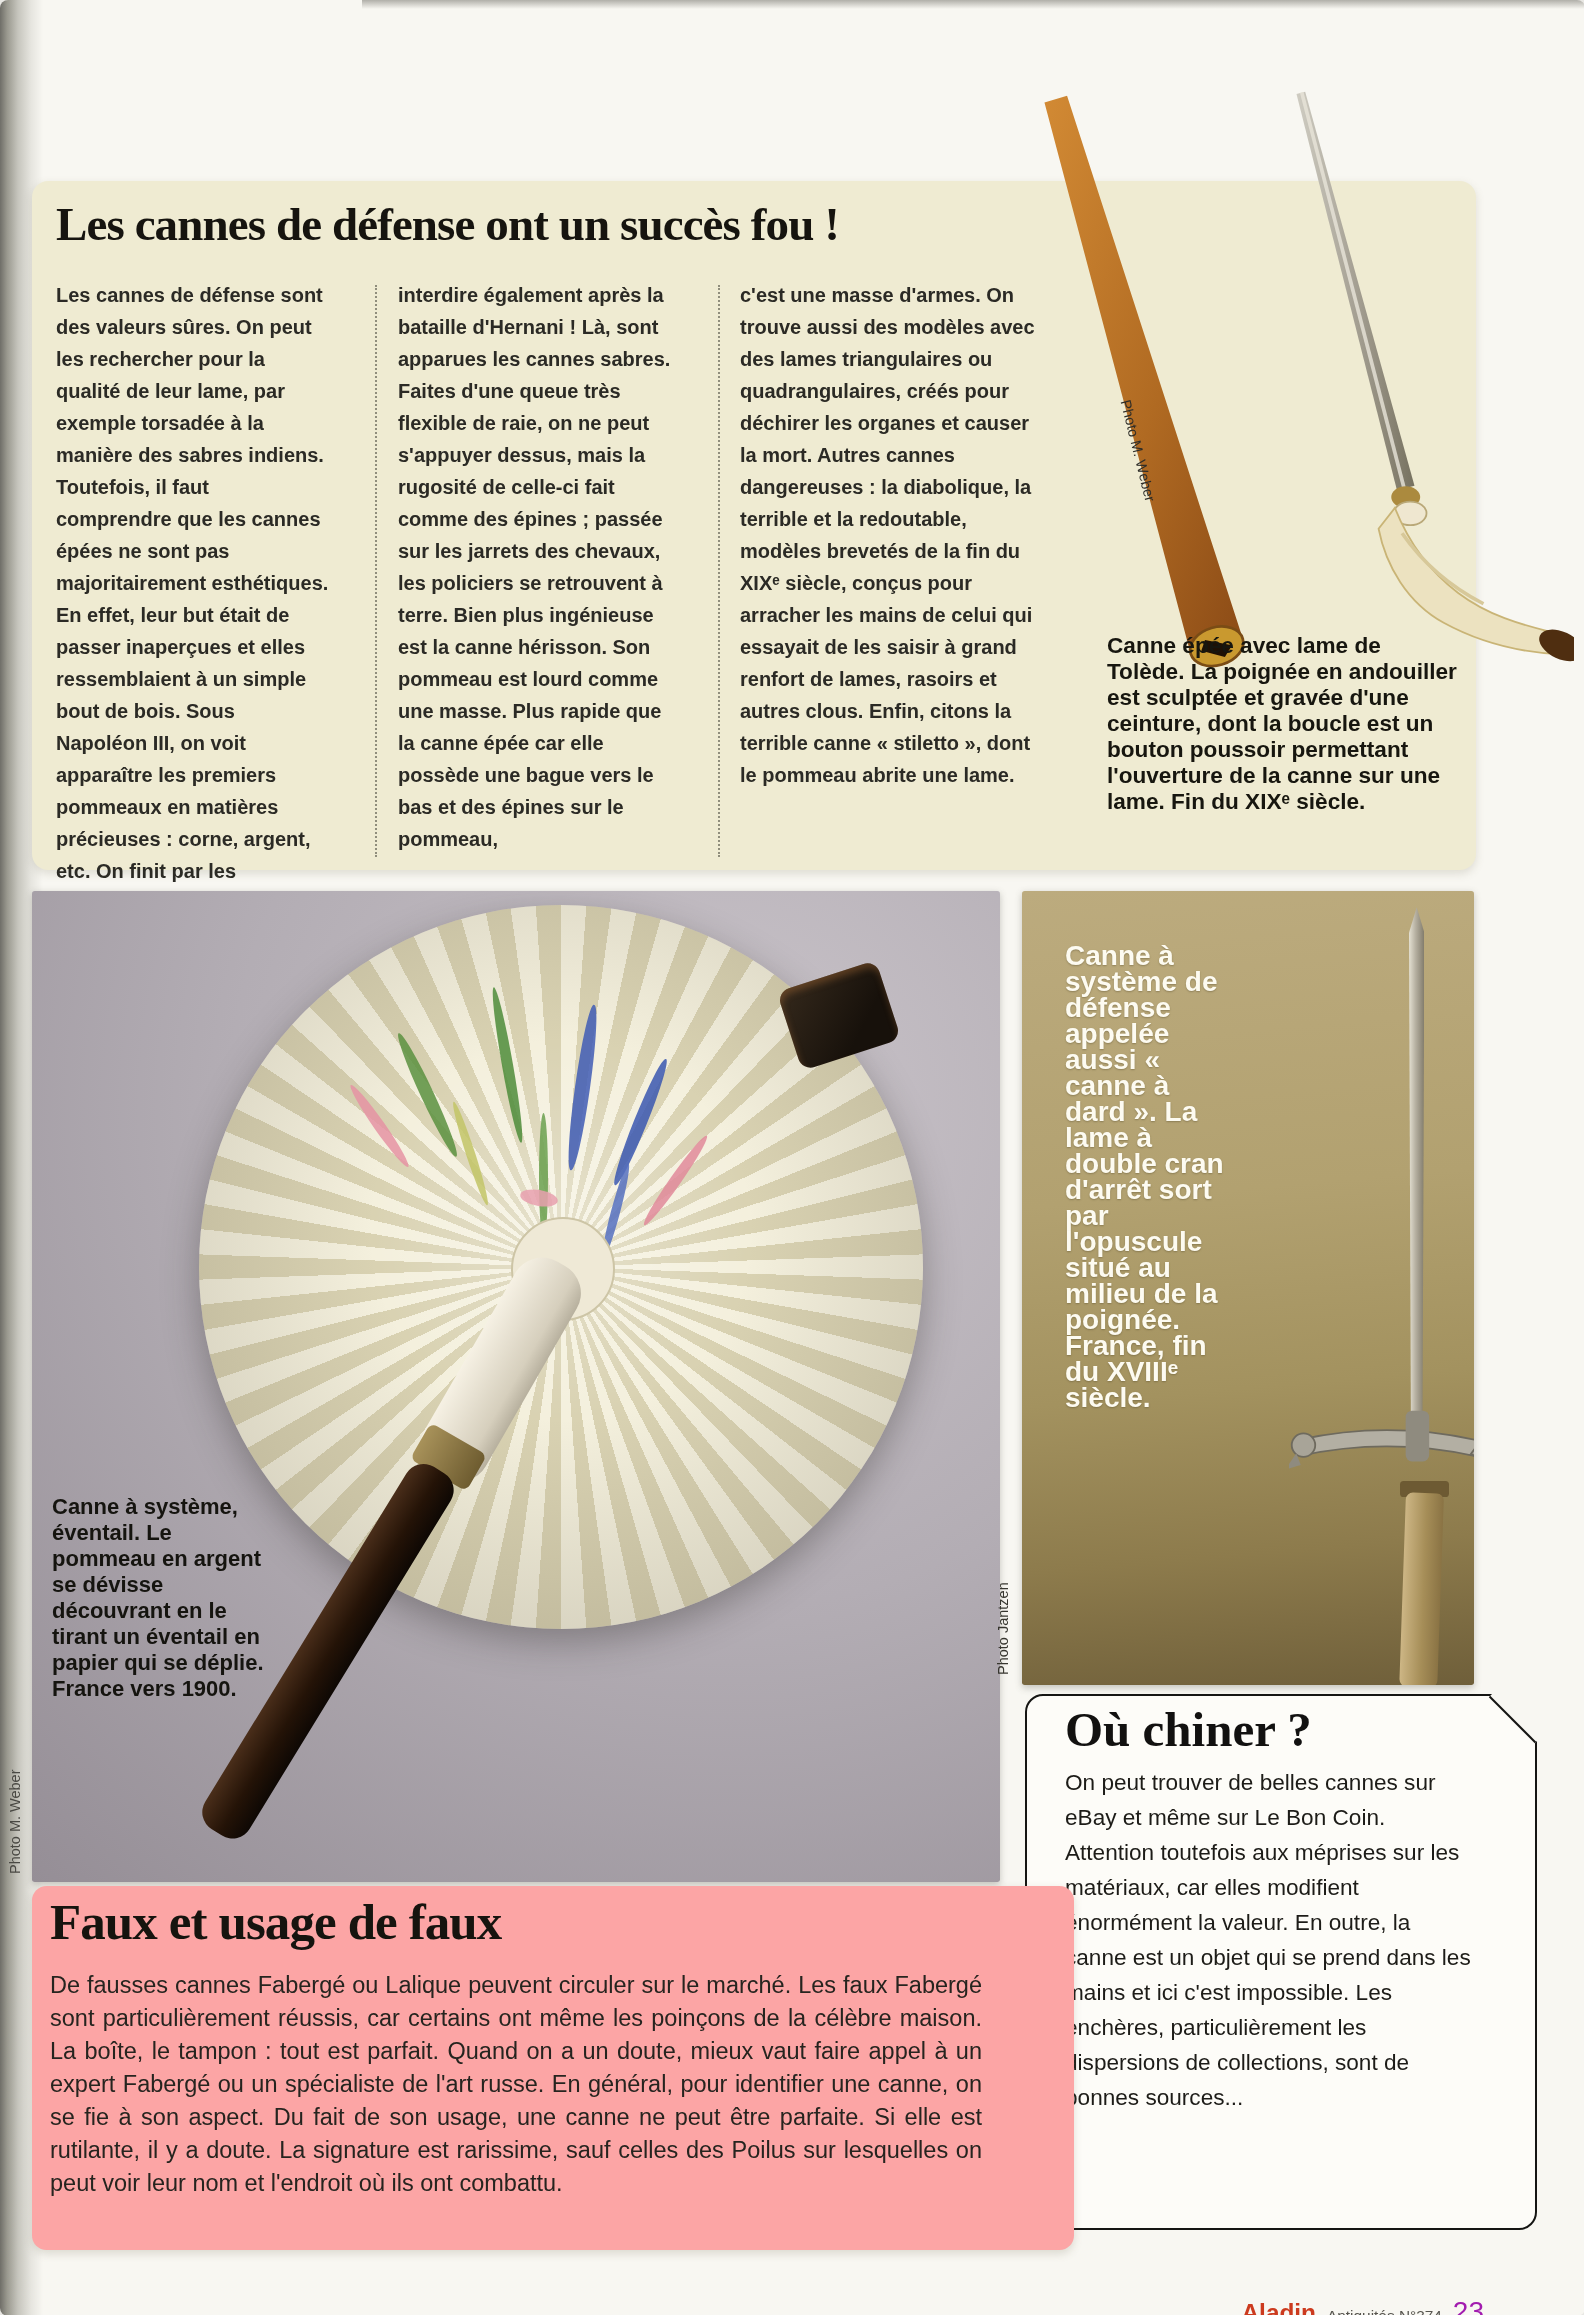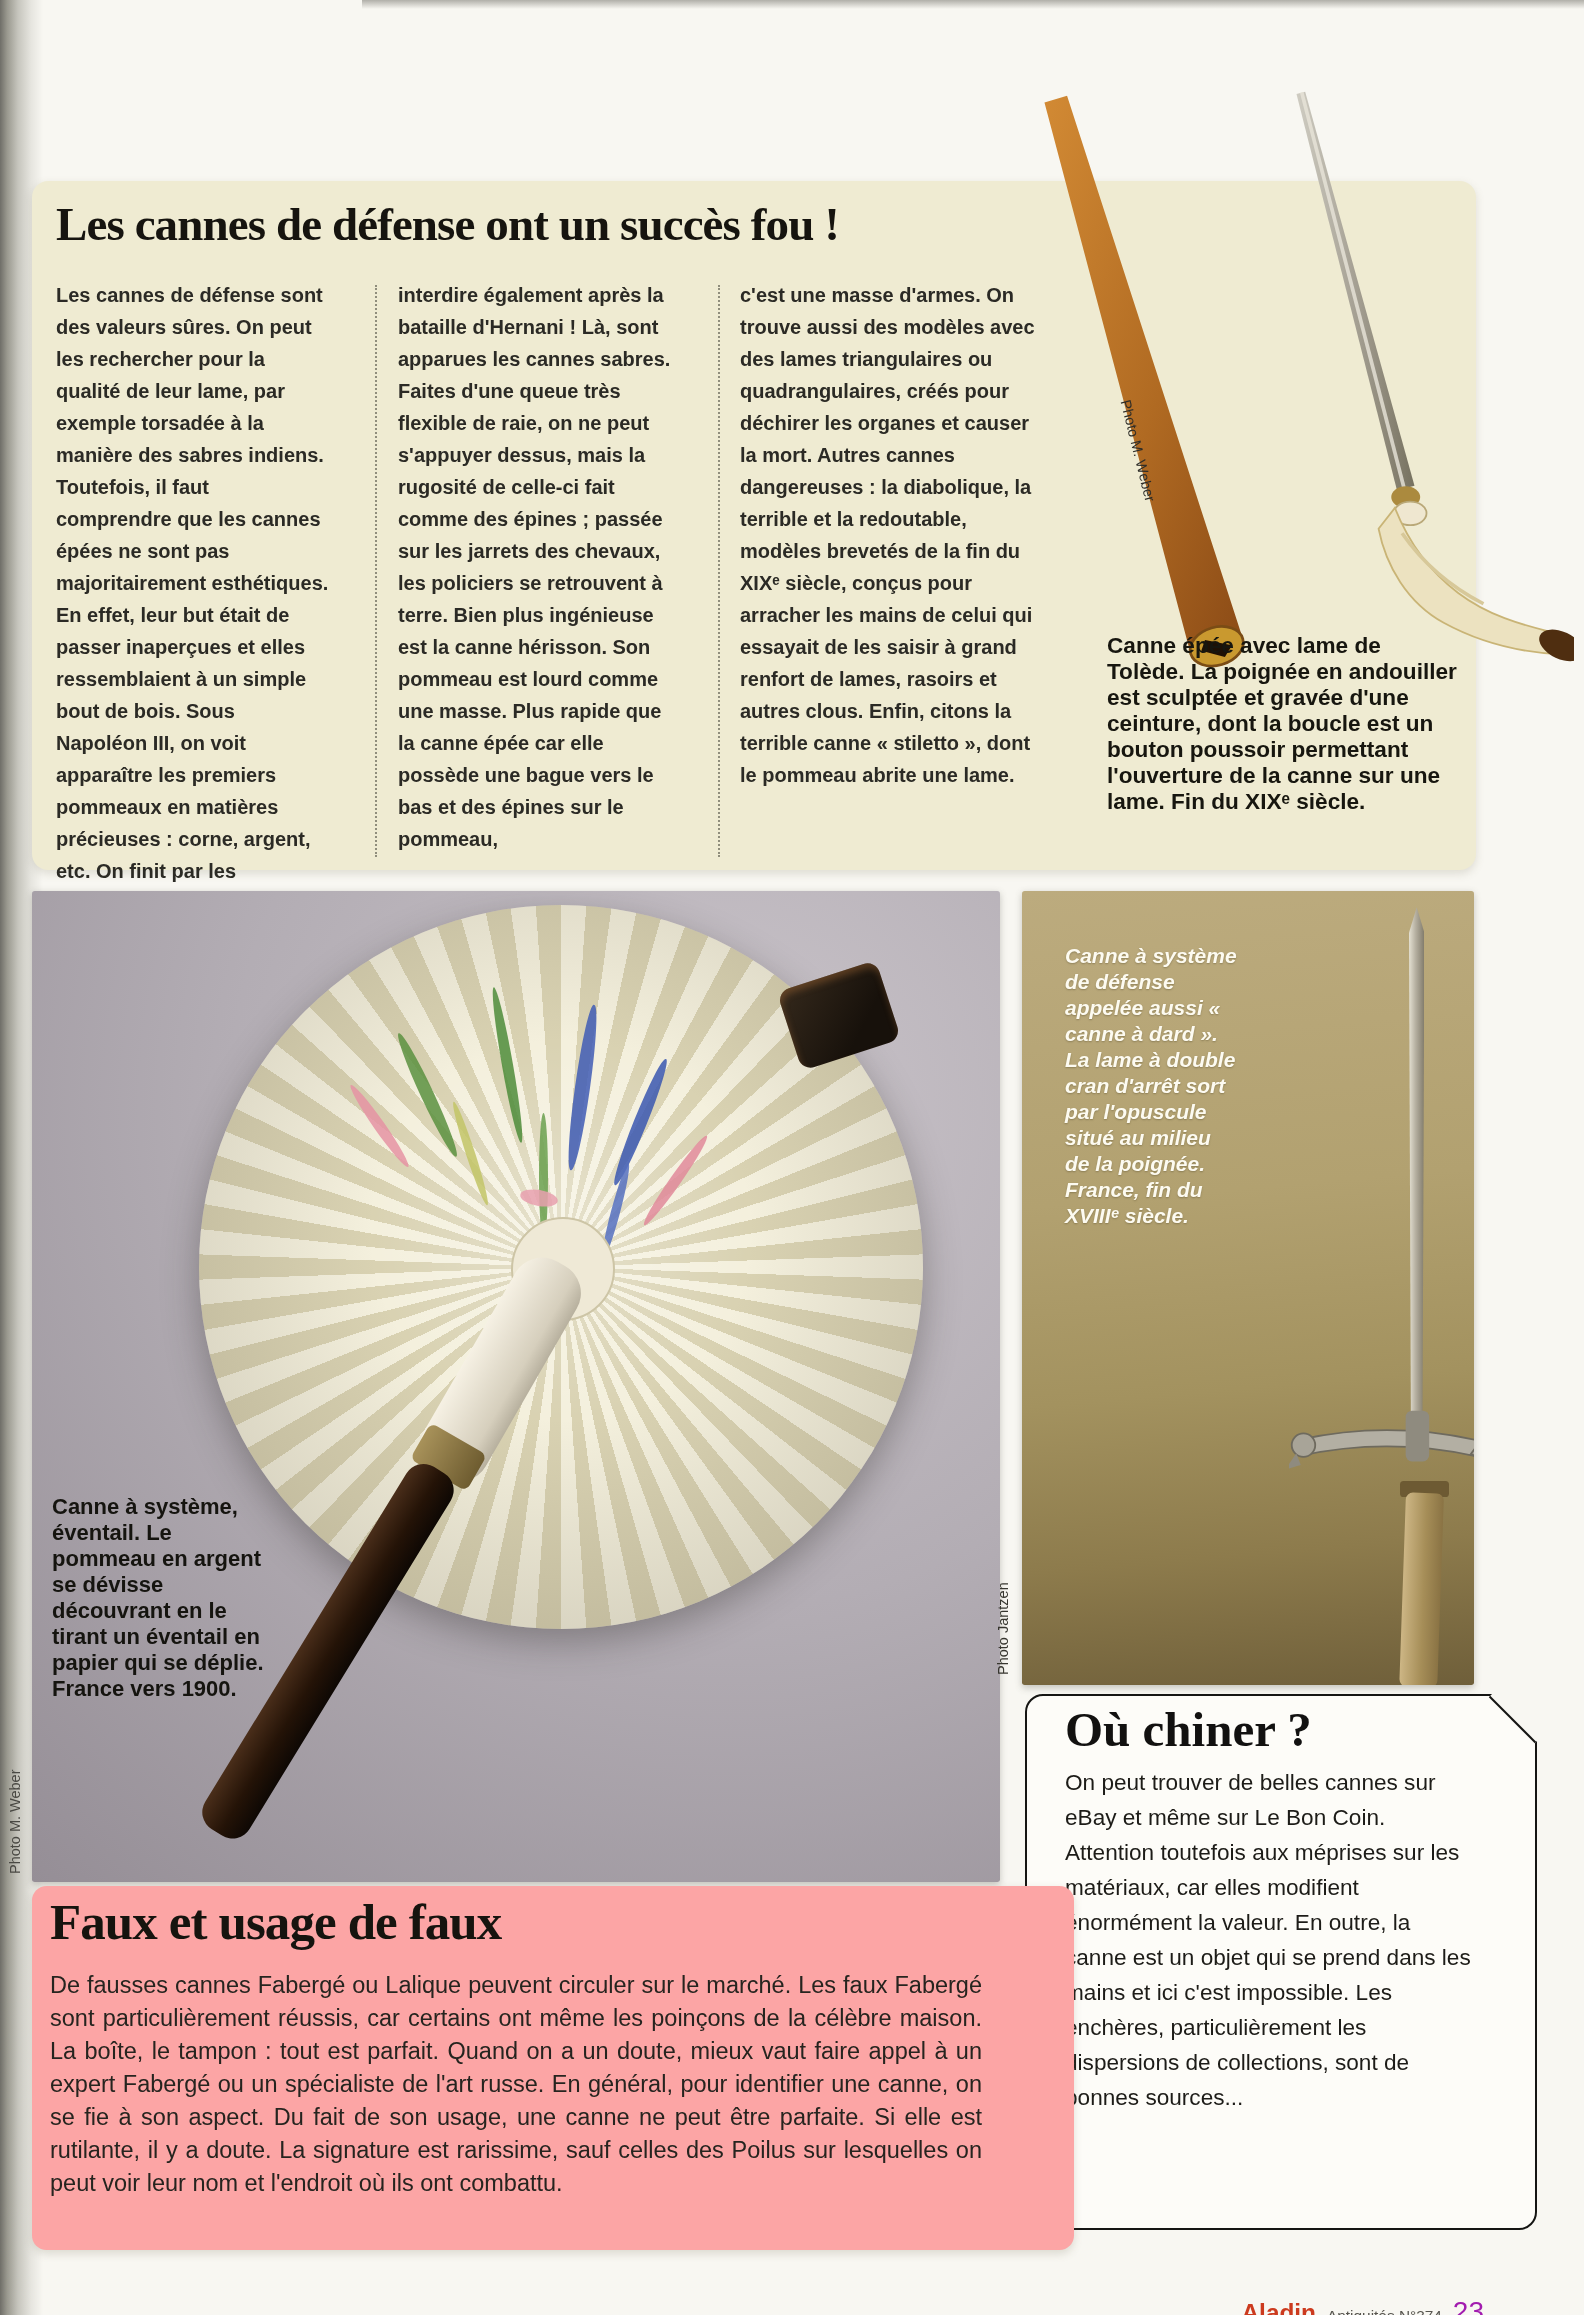--- a/index.html
+++ b/index.html
@@ -1,19 +1,19 @@
 <!DOCTYPE html>
 <html style="font-size:14.5px"><head>
 <meta charset="utf-8">
 <style>
   html,body{margin:0;padding:0;background:#e9e8e4;}
   .page{
     position:relative;width:1585px;height:2316px;margin:0 auto;
     background:#f8f7f2;overflow:hidden;
-    font-family:"Liberation Sans", sans-serif;color:#23221e;
+    font-family:"Liberation Sans", sans-serif;color:#23221e;border-radius:8px;
   }
   .scan-edge{
     position:absolute;left:0;top:0;width:43px;height:100%;
     background:linear-gradient(90deg,#6f6e68 0px,#9a998f 7.2px,#c6c5bd 18px,#e6e5df 31px,rgba(248,247,242,0) 43px);
   }
   .scan-top{
     position:absolute;left:362px;top:0;width:1223px;height:9px;
     background:linear-gradient(180deg,rgba(90,88,80,.45),rgba(90,88,80,0));
   }
   
@@ -119,23 +119,22 @@
     position:absolute;left:378px;top:590px;width:49px;height:16.3px;border-radius:3.6px;
     background:#6d5a33;
   }
   .dagger-shaft{
     position:absolute;left:384px;top:602px;width:38px;height:194px;border-radius:7.2px;
     background:linear-gradient(90deg,#cdb685,#a68e58 55%,#8a7344);
     transform:rotate(2deg);transform-origin:50% 0;
   }
   .dagger-caption{
     position:absolute;left:43px;top:52px;width:172px;
-    font-size:21px;line-height:26px;font-weight:bold;color:#fdfbf1;
+    font-size:28px;line-height:26px;font-weight:bold;color:#fdfbf1;
     text-shadow:0 0.9px 1.8px rgba(80,70,40,.4);
-    font-style:italic;
   }
   .credit-jantzen{
     position:absolute;left:995px;top:1675px;font-size:14.5px;color:#37362f;
     transform:rotate(-90deg);transform-origin:0 0;white-space:nowrap;
   }
   
   .chiner-box{
     position:absolute;left:1025px;top:1694px;width:512px;height:536px;
     background:#fdfcf8;border:2.7px solid #151513;border-radius:18px 0 18px 18px;
     box-sizing:border-box;

